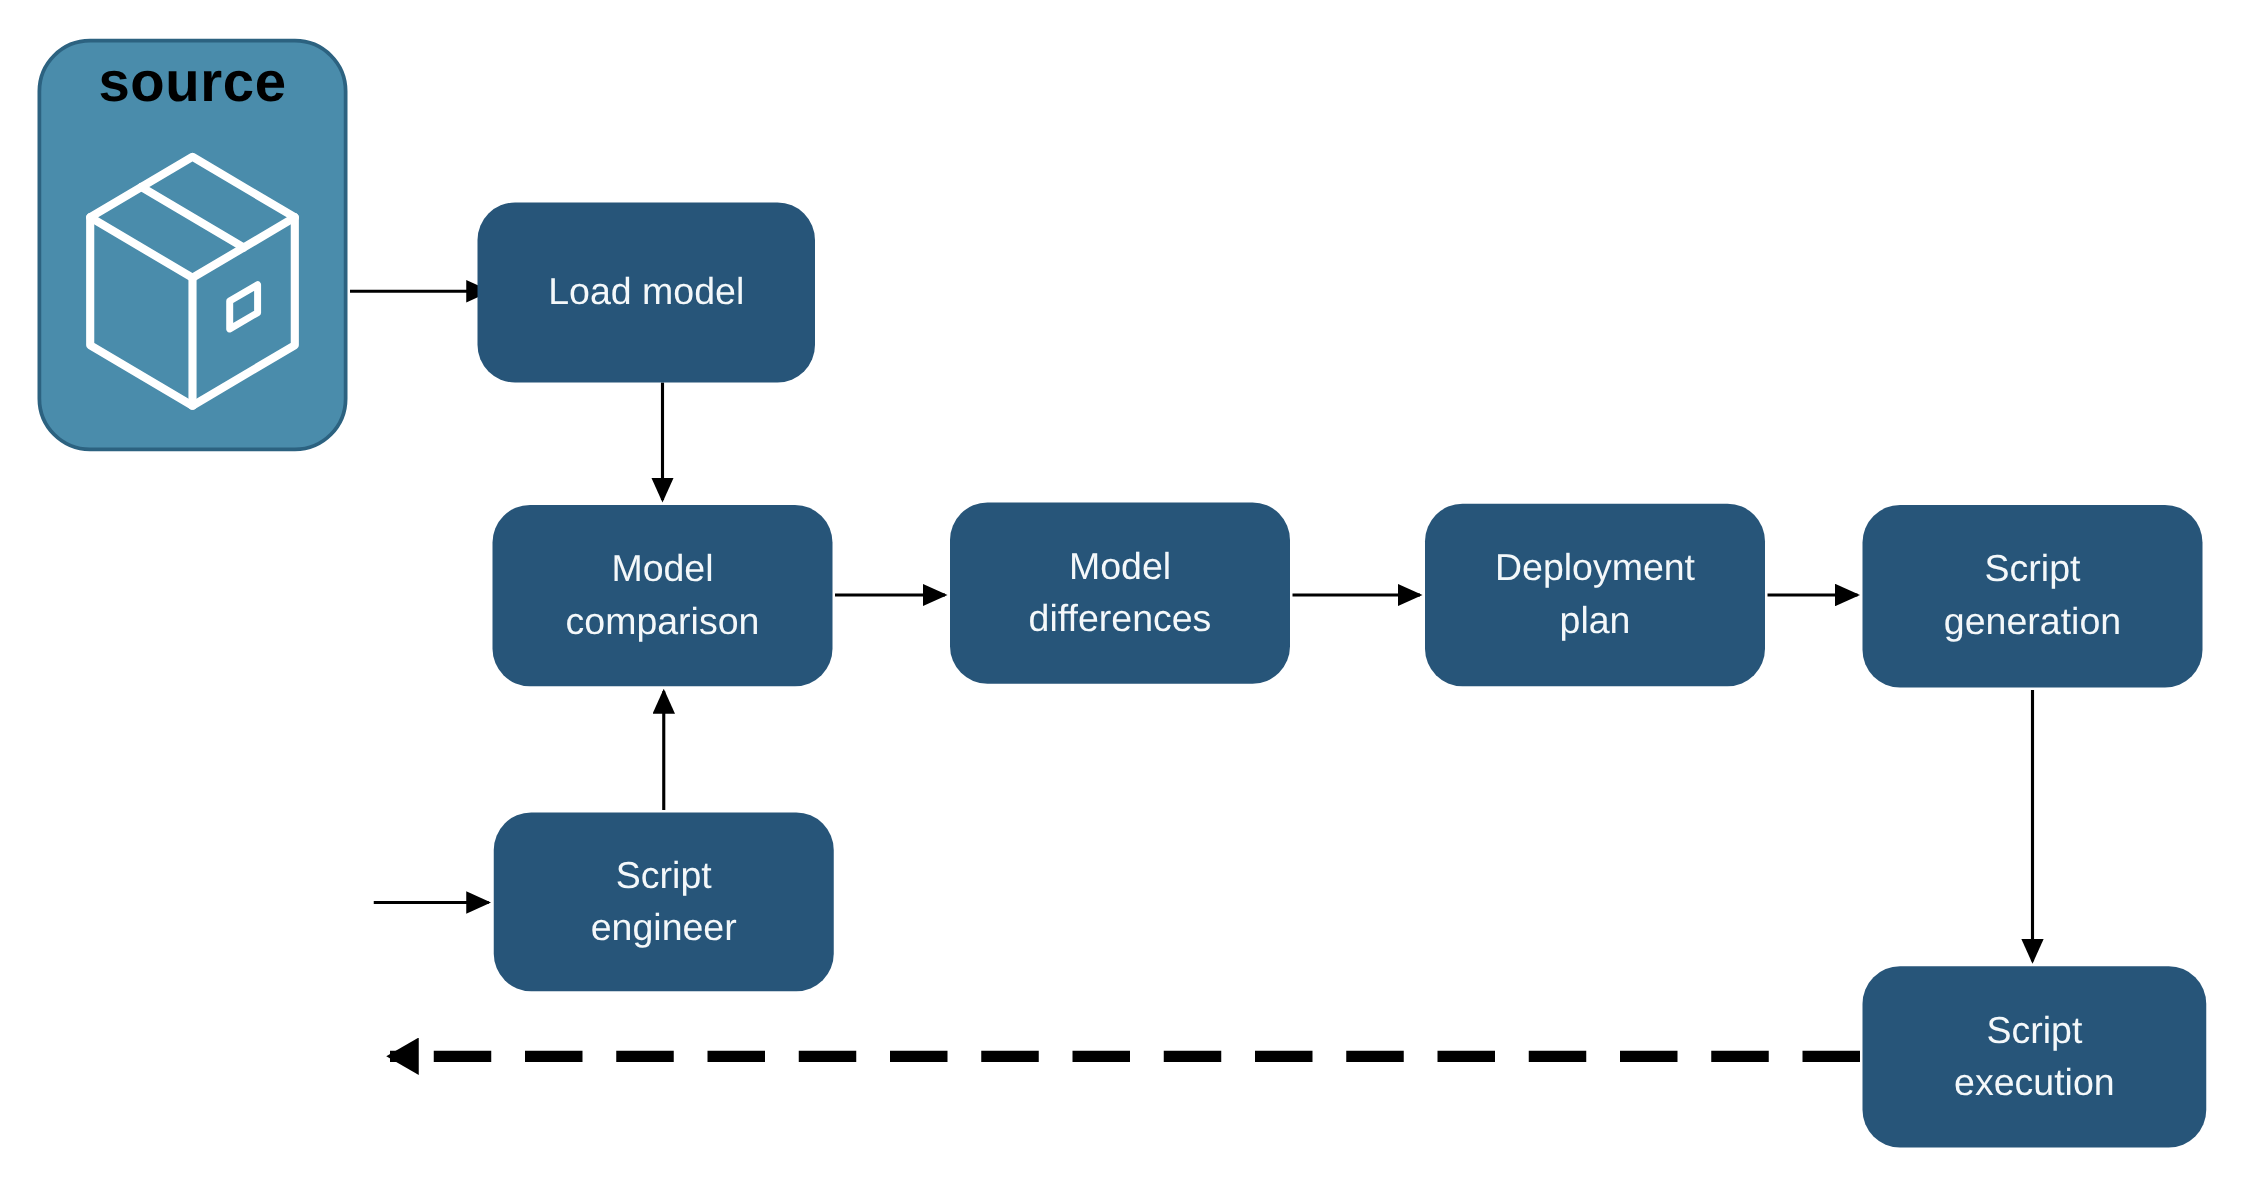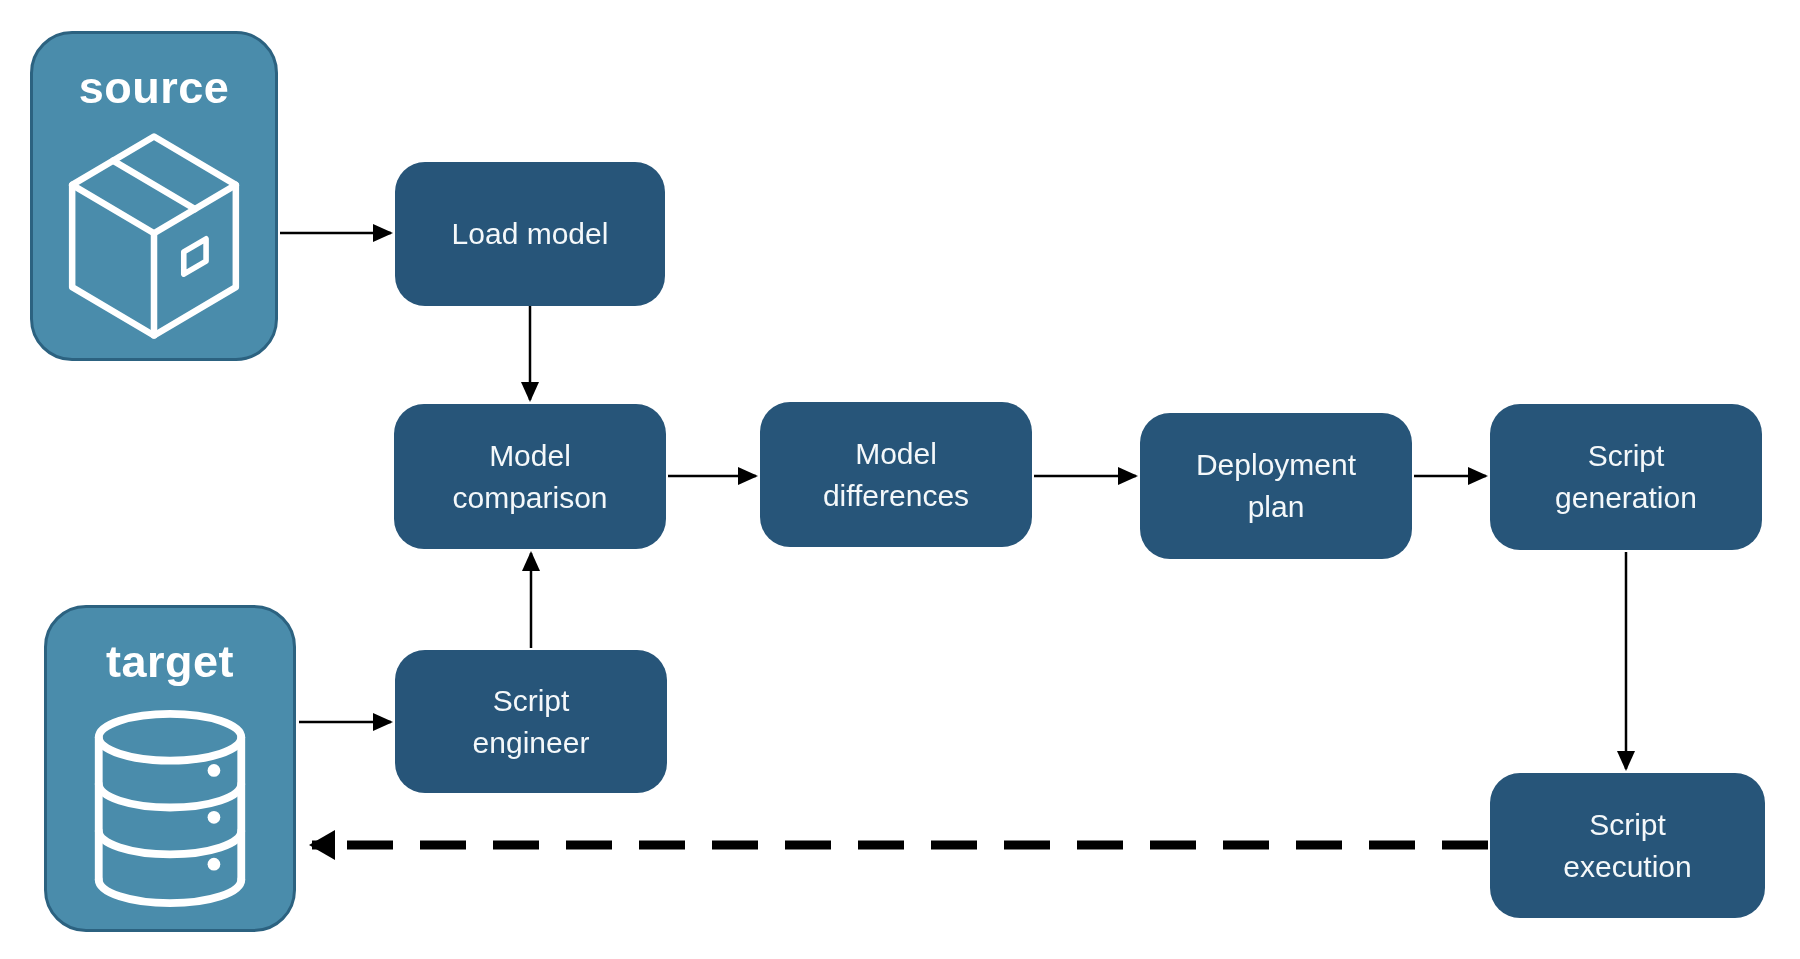--- a/index.html
+++ b/index.html
@@ -37,41 +37,41 @@
   
   .entity {
     background: #4a8cab;
     border: 3px solid #2c6280;
     border-radius: 42px;
     display: flex;
     flex-direction: column;
     align-items: center;
   }
   .entity-label {
-    color: #ffffff;
+    color: #000000;
     font-weight: bold;
     font-size: 45px;
-    margin-top: 28px;
+    margin-top: 6px;
     letter-spacing: 0.5px;
   }
   .entity-icon-wrap {
     flex: 1;
     display: flex;
     align-items: center;
     justify-content: center;
     width: 100%;
   }
 
   
   .n-source            { left: 30px;   top: 31px;  width: 248px; height: 330px; }
   .n-target            { left: 44px;   top: 605px; width: 252px; height: 327px; }
-  .n-load-model        { left: 395px;  top: 162px; width: 270px; height: 144px; }
+  .n-load-model        { left: 382px;  top: 162px; width: 270px; height: 144px; }
   .n-model-comparison  { left: 394px;  top: 404px; width: 272px; height: 145px; }
   .n-model-differences { left: 760px;  top: 402px; width: 272px; height: 145px; }
-  .n-deployment-plan   { left: 1140px; top: 413px; width: 272px; height: 146px; }
+  .n-deployment-plan   { left: 1140px; top: 403px; width: 272px; height: 146px; }
   .n-script-generation { left: 1490px; top: 404px; width: 272px; height: 146px; }
   .n-reverse-engineer  { left: 395px;  top: 650px; width: 272px; height: 143px; }
   .n-script-execution  { left: 1490px; top: 773px; width: 275px; height: 145px; }
 
   .conn { stroke: #000000; stroke-width: 2.5px; fill: none; }
   .conn-dashed { stroke: #000000; stroke-width: 9px; fill: none; stroke-dasharray: 46 27; }
 </style>
 </head>
 <body>
 
@@ -106,38 +106,20 @@
           <path d="M100 8 L188 60 L188 170 L100 222 L12 170 L12 60 Z"></path>
           <path d="M12 60 L100 112 L188 60"></path>
           <path d="M100 112 L100 222"></path>
           <path d="M56 34 L144 86"></path>
         </g>
         <path d="M132 132 L156 118 L156 142 L132 156 Z" fill="none" stroke="#ffffff" stroke-width="6" stroke-linejoin="round"></path>
       </svg>
     </div>
   </div>
 
-  <div class="node entity n-target">
-    <div class="entity-label">target</div>
-    <div class="entity-icon-wrap">
-      <svg width="166" height="205" viewBox="0 0 170 210">
-        <g fill="none" stroke="#ffffff" stroke-width="8" stroke-linecap="round">
-          <ellipse cx="85" cy="32" rx="73" ry="24"></ellipse>
-          <path d="M12 32 L12 178"></path>
-          <path d="M158 32 L158 178"></path>
-          <path d="M12 178 A73 24 0 0 0 158 178"></path>
-          <path d="M12 80 A73 24 0 0 0 158 80"></path>
-          <path d="M12 128 A73 24 0 0 0 158 128"></path>
-        </g>
-        <circle cx="130" cy="66" r="6.5" fill="#ffffff"></circle>
-        <circle cx="130" cy="114" r="6.5" fill="#ffffff"></circle>
-        <circle cx="130" cy="162" r="6.5" fill="#ffffff"></circle>
-      </svg>
-    </div>
-  </div>
 
   <div class="node step n-load-model">
     <span>Load model</span>
   </div>
 
   <div class="node step n-model-comparison">
     <span>Model
 comparison</span>
   </div>
 

